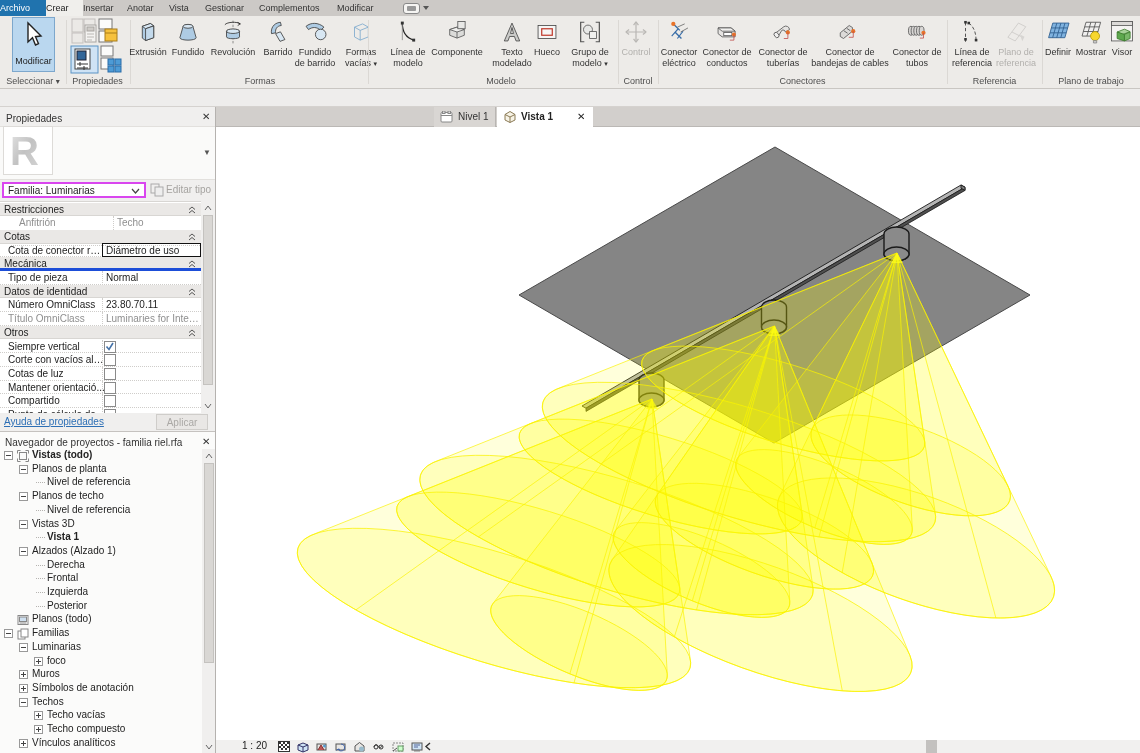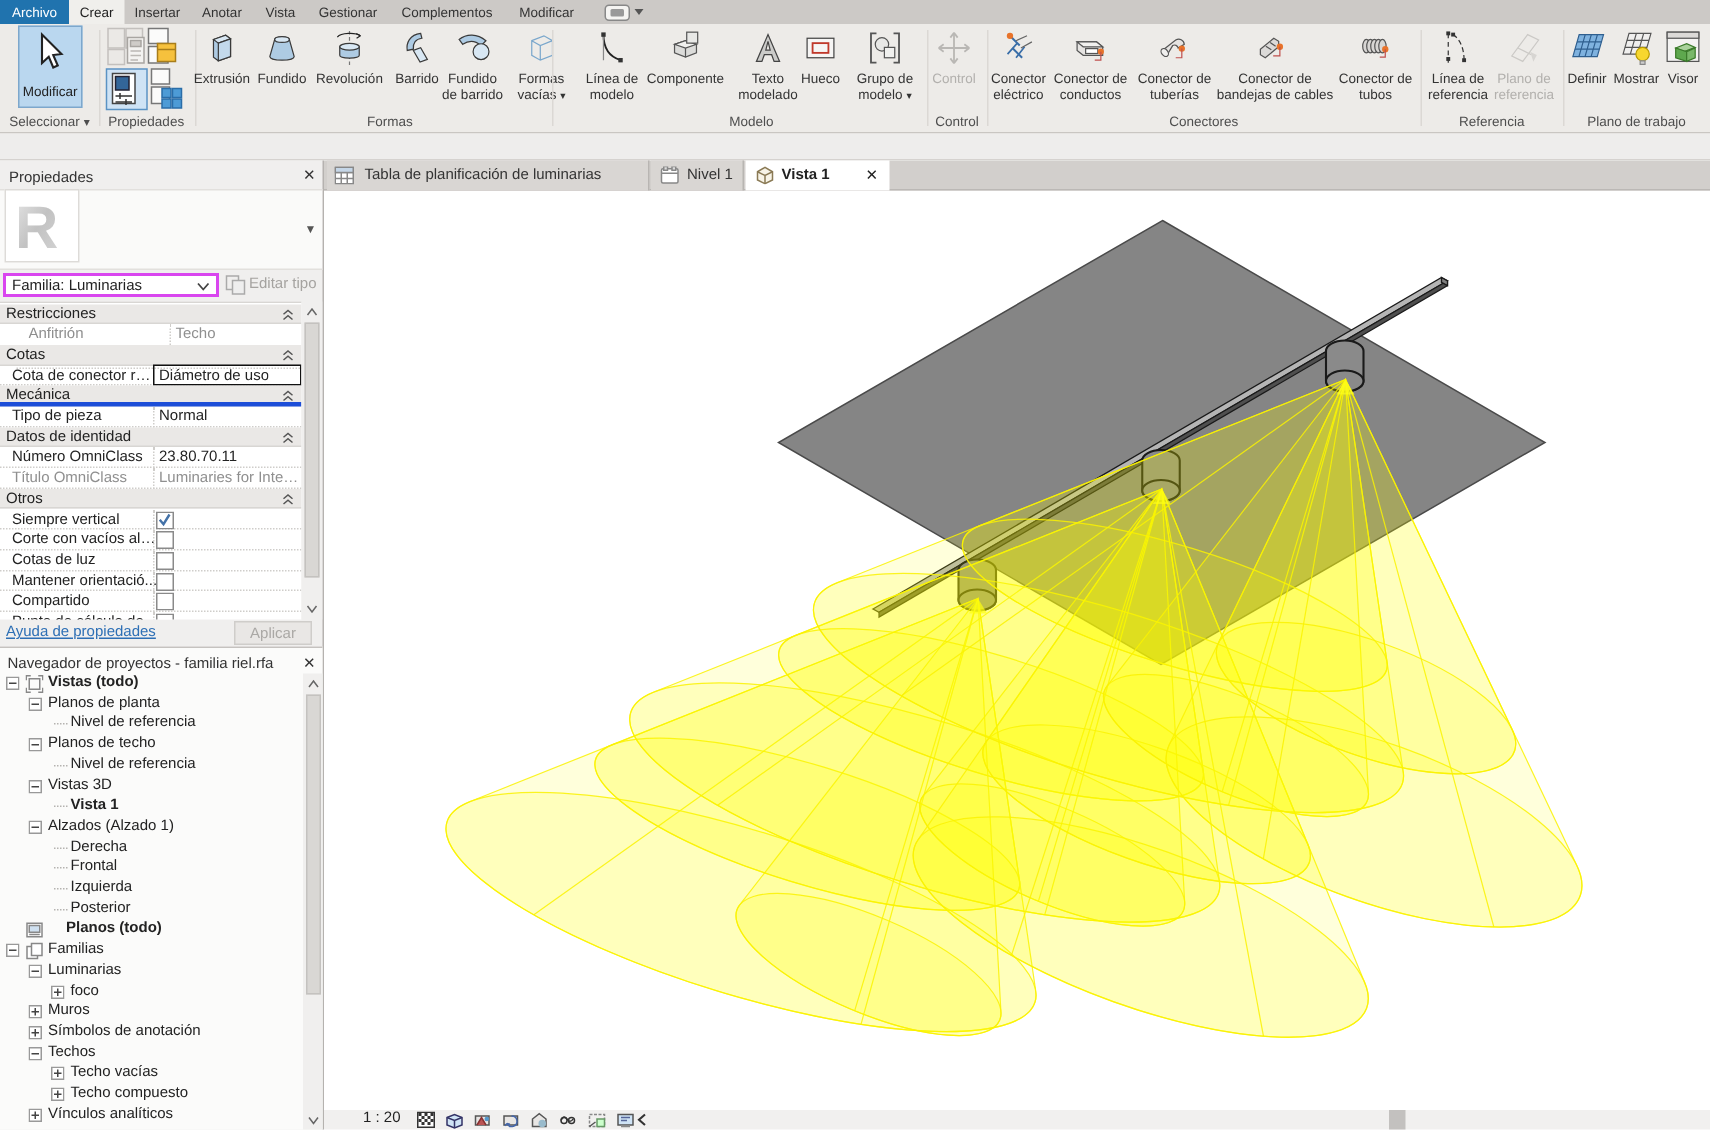--- a/index.html
+++ b/index.html
@@ -1,16 +1,16 @@
 <!DOCTYPE html>
 <html><head><meta charset="utf-8">
 <style>
 *{margin:0;padding:0;box-sizing:border-box}
 html,body{width:1140px;height:753px;overflow:hidden;font-family:"Liberation Sans",sans-serif;background:#fff}
-.tab{position:absolute;top:0;height:16px;font-size:9px;color:#333;text-align:center;line-height:16px}
+.tab{position:absolute;top:0;height:16px;font-size:9px;color:#333;line-height:16px}
 .pname{position:absolute;font-size:9px;color:#4e4e4e;text-align:center;top:59px;height:13px;line-height:13px}
 .rsep{position:absolute;top:4px;width:1px;height:64px;background:#dbd8d4}
 .rbtn{position:absolute;text-align:center;font-size:9px;color:#333;line-height:10.5px}
 svg{display:block}
 </style></head><body>
 
 <div style="position:absolute;left:0;top:0;width:1140px;height:16px;background:#ccc9c6">
 <div class="tab" style="left:0px;width:46px;background:#2073ae;color:#fff;">Archivo</div>
 <div class="tab" style="left:46px;width:37px;background:#f0efec;color:#222;">Crear</div>
 <div class="tab" style="left:83px;width:44px;">Insertar</div>
@@ -411,21 +411,21 @@
         <div style="position:absolute;left:47px;top:123.3px;font-size:10px;font-weight:normal;color:#222;white-space:nowrap">Frontal</div>
         <div style="position:absolute;left:36px;top:143.0px;width:9px;height:1px;border-top:1px dotted #b5b3b0"></div>
         <div style="position:absolute;left:47px;top:137.0px;font-size:10px;font-weight:normal;color:#222;white-space:nowrap">Izquierda</div>
         <div style="position:absolute;left:36px;top:156.7px;width:9px;height:1px;border-top:1px dotted #b5b3b0"></div>
         <div style="position:absolute;left:47px;top:150.7px;font-size:10px;font-weight:normal;color:#222;white-space:nowrap">Posterior</div>
         <svg style="position:absolute;left:17px;top:165.4px" width="12" height="12" viewBox="0 0 12 12">
           <rect x="1" y="1.5" width="10" height="9" fill="#fff" stroke="#888"></rect>
           <rect x="2.5" y="3" width="7" height="4.5" fill="#cfe0f0" stroke="#888"></rect>
           <line x1="2.5" y1="9" x2="9.5" y2="9" stroke="#888"></line>
         </svg>
-        <div style="position:absolute;left:44px;top:164.4px;font-size:10px;font-weight:bold;color:#222;white-space:nowrap">Planos (todo)</div>
+        <div style="position:absolute;left:32px;top:164.4px;font-size:10px;font-weight:normal;color:#222;white-space:nowrap">Planos (todo)</div>
         <svg style="position:absolute;left:4px;top:180.1px" width="9" height="9" viewBox="0 0 9 9">
           <rect x="0.5" y="0.5" width="8" height="8" fill="#fff" stroke="#999"></rect>
           <line x1="2" y1="4.5" x2="7" y2="4.5" stroke="#444"></line>
         </svg>
         <svg style="position:absolute;left:17px;top:179.1px" width="12" height="12" viewBox="0 0 12 12">
           <rect x="1" y="3" width="7" height="8" fill="#fff" stroke="#888"></rect>
           <rect x="4" y="1" width="7" height="8" fill="#fff" stroke="#888"></rect>
         </svg>
         <div style="position:absolute;left:32px;top:178.1px;font-size:10px;font-weight:normal;color:#222;white-space:nowrap">Familias</div>
         <svg style="position:absolute;left:19px;top:193.8px" width="9" height="9" viewBox="0 0 9 9">
@@ -481,28 +481,20 @@
         </svg>
         <div style="position:absolute;left:2px;top:14px;width:10px;height:200px;background:#d9d7d4;border:1px solid #c4c2bf"></div>
         <svg style="position:absolute;left:3px;bottom:4px" width="8" height="6" viewBox="0 0 8 6">
           <path d="M1 1 L4 5 L7 1" stroke="#666" fill="none"></path>
         </svg>
       </div>
 </div>
 </div>
 <div style="position:absolute;left:216px;top:107px;width:924px;height:646px;background:#fff">
 <div style="position:absolute;left:0;top:0;width:924px;height:20px;background:#d2cfcc;border-bottom:1px solid #bbb8b5">
-<div style="position:absolute;left:2px;top:0;width:215px;height:20px;background:#d9d6d3;border-right:1px solid #b8b5b2">
-        <svg style="position:absolute;left:5px;top:4px" width="13" height="12" viewBox="0 0 13 12">
-          <rect x="0.5" y="0.5" width="12" height="11" fill="#fff" stroke="#888"></rect>
-          <path d="M0.5 4 h12 M0.5 8 h12 M4.5 0.5 v11 M8.5 0.5 v11" stroke="#888"></path>
-          <rect x="0.5" y="0.5" width="12" height="3.5" fill="#c5d6e7" stroke="#888"></rect>
-        </svg>
-        <span style="position:absolute;left:25px;top:4px;font-size:10px;color:#333">Tabla de planificación de luminarias</span>
-      </div>
 <div style="position:absolute;left:218px;top:0;width:62px;height:20px;background:#d9d6d3;border-right:1px solid #b8b5b2">
         <svg style="position:absolute;left:6px;top:4px" width="13" height="12" viewBox="0 0 13 12">
           <rect x="1" y="1.5" width="11" height="9.5" rx="1" fill="#fff" stroke="#888"></rect>
           <path d="M1 4.5 h11" stroke="#888"></path>
           <rect x="2.5" y="0" width="2.5" height="2.5" fill="#ddd" stroke="#888"></rect>
           <rect x="8" y="0" width="2.5" height="2.5" fill="#ddd" stroke="#888"></rect>
         </svg>
         <span style="position:absolute;left:24px;top:4px;font-size:10px;color:#333">Nivel 1</span>
       </div>
 <div style="position:absolute;left:281px;top:0;width:96px;height:20px;background:#fff">

